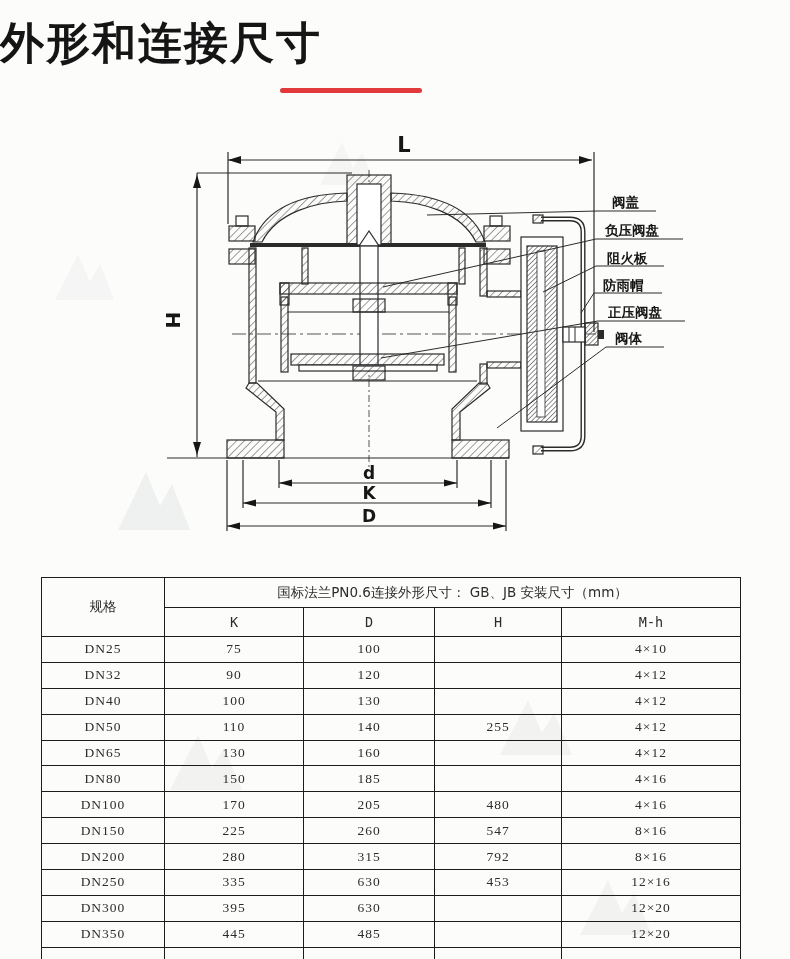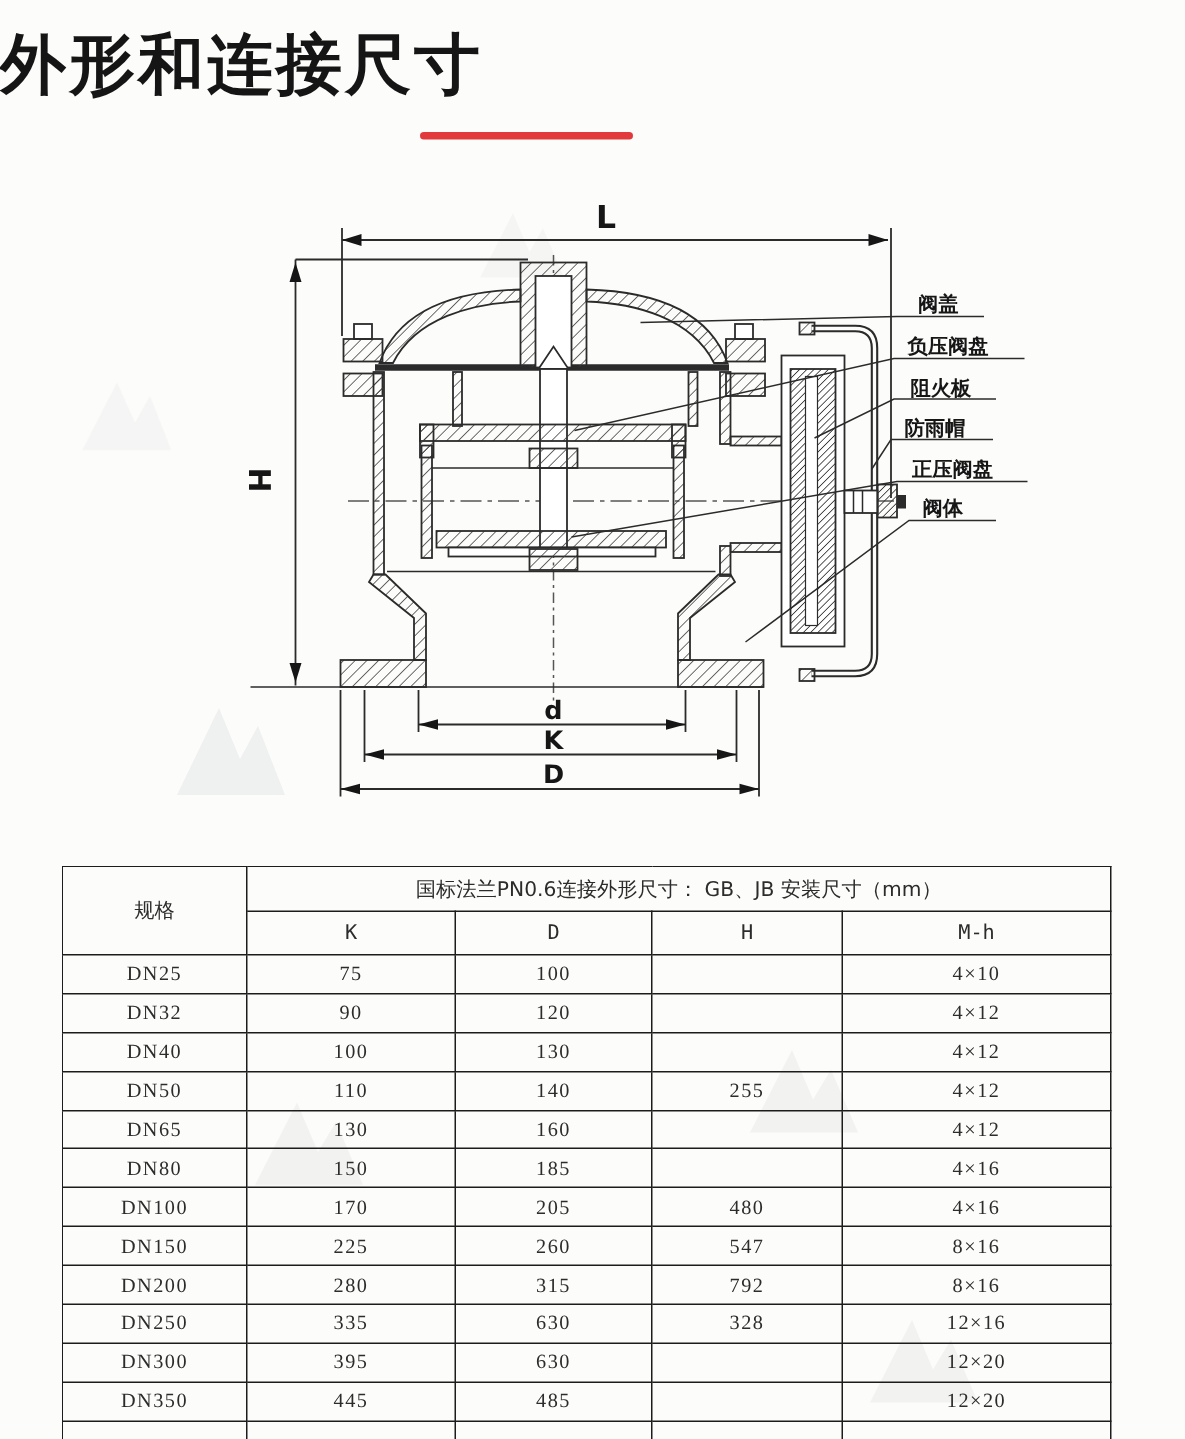--- a/index.html
+++ b/index.html
@@ -271,21 +271,21 @@
     <td class="num">DN200</td>
     <td class="num">280</td>
     <td class="num">315</td>
     <td class="num">792</td>
     <td class="num">8×16</td>
   </tr>
   <tr class="drow">
     <td class="num">DN250</td>
     <td class="num">335</td>
     <td class="num">630</td>
-    <td class="num">328</td>
+    <td class="num">453</td>
     <td class="num">12×16</td>
   </tr>
   <tr class="drow">
     <td class="num">DN300</td>
     <td class="num">395</td>
     <td class="num">630</td>
     <td class="num"></td>
     <td class="num">12×20</td>
   </tr>
   <tr class="drow">

